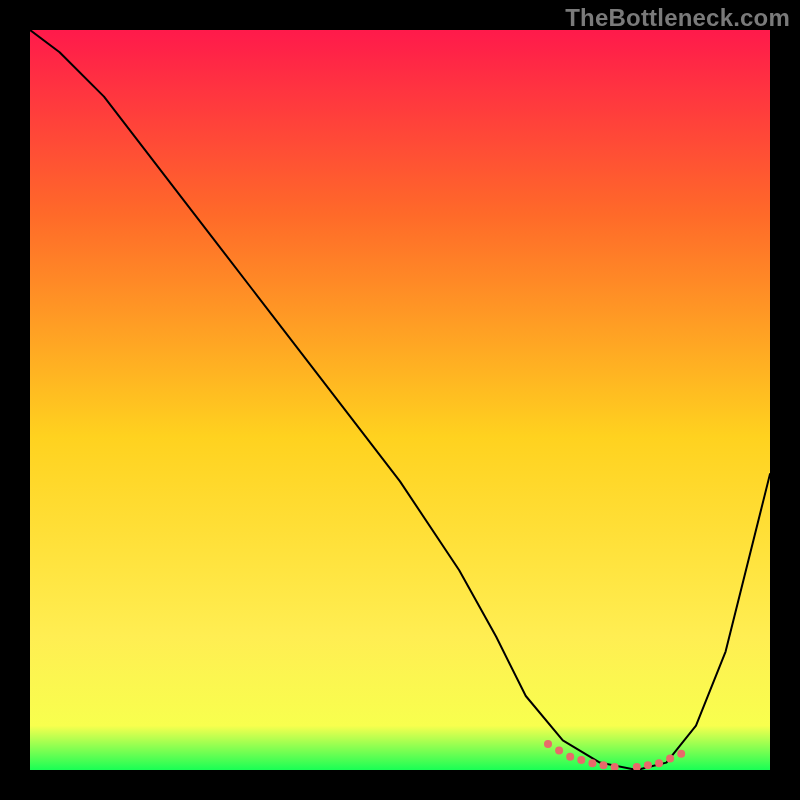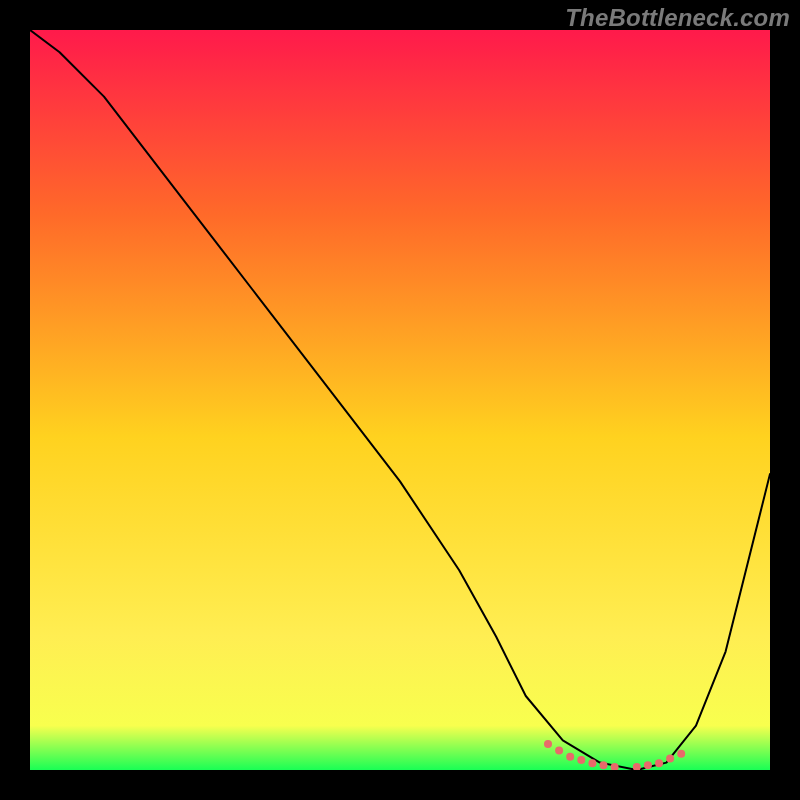--- a/index.html
+++ b/index.html
@@ -2,21 +2,20 @@
 <html><head>
 <meta charset="utf-8">
 <style>
   * { margin: 0; padding: 0; box-sizing: border-box; }
   html, body { width: 800px; height: 800px; overflow: hidden; background: #000; }
   .frame {
     position: relative;
     width: 800px;
     height: 800px;
     background: #000;
-    font-style: italic;
   }
   .watermark {
     position: absolute;
     top: 4px;
     right: 10px;
     font-family: Arial, Helvetica, sans-serif;
     font-size: 24px;
     font-weight: 600;
     color: #7a7a7a;
     letter-spacing: 0.2px;

